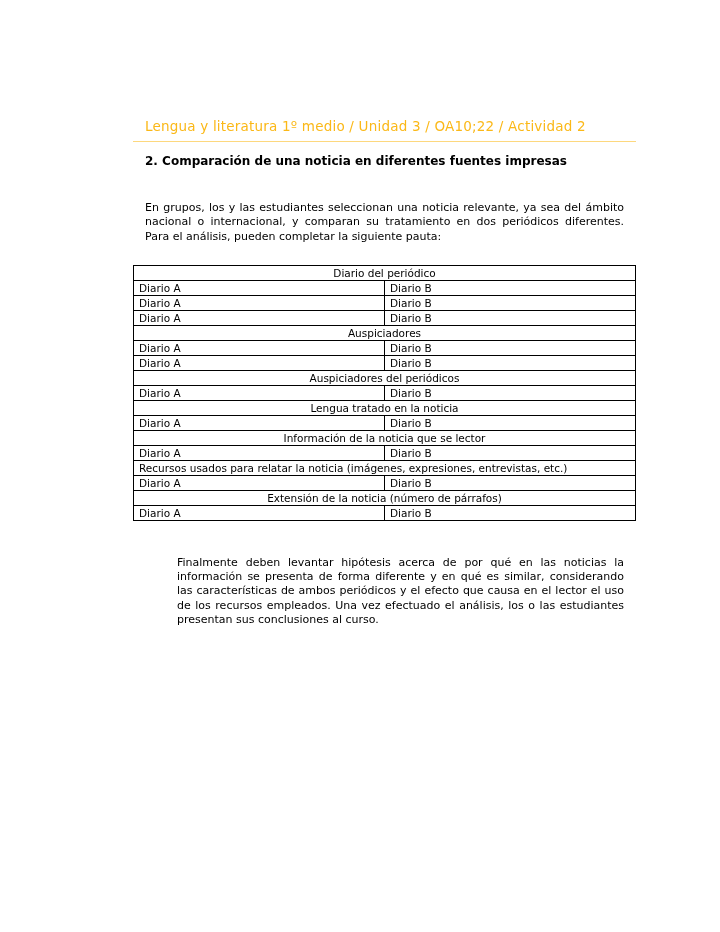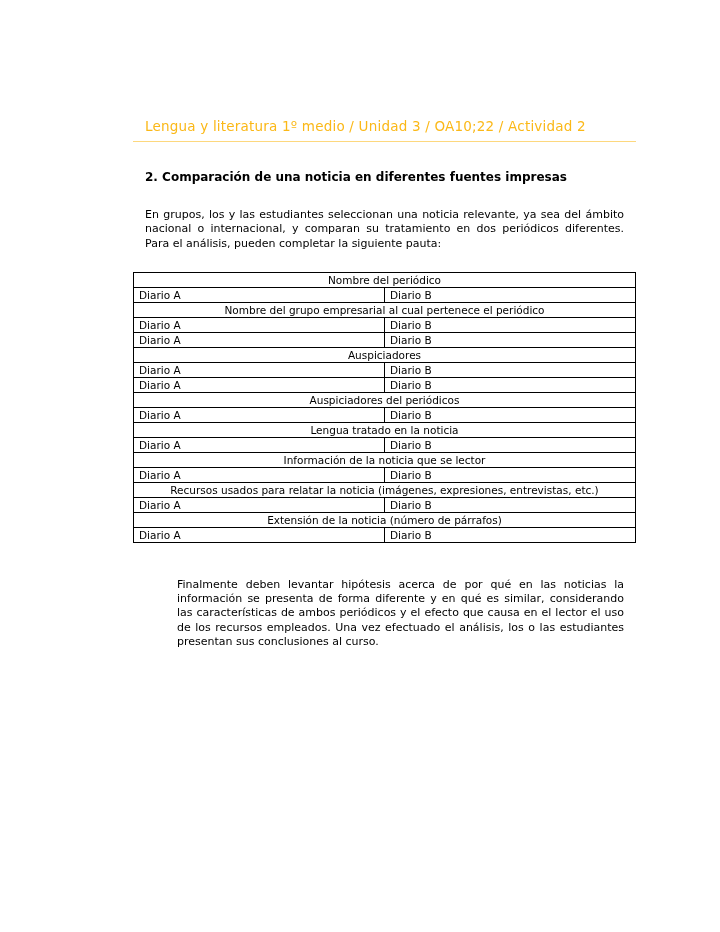--- a/index.html
+++ b/index.html
@@ -17,27 +17,26 @@
   }
   .breadcrumb {
     color: #FBB817;
     font-size: 13.5px;
     line-height: 16px;
     padding-bottom: 7px;
     border-bottom: 1px solid #FDD87E;
     letter-spacing: 0.2px;
   }
   .heading {
-    margin-top: 16px;
     font-size: 12px;
     font-weight: bold;
     line-height: 14px;
   }
   .para {
-    margin-top: 0;
+    margin-top: 9px;
     font-size: 11px;
     line-height: 14.3px;
     text-align: justify;
   }
   table.pauta {
     margin-top: 9px;
     width: 100%;
     border-collapse: collapse;
     table-layout: fixed;
   }
@@ -47,21 +46,21 @@
     line-height: 12px;
     height: 15px;
     padding: 1px 5px 1px 5px;
     overflow: hidden;
     white-space: nowrap;
   }
   table.pauta td.section-header {
     text-align: center;
   }
   table.pauta td.section-header.left {
-    text-align: center;
+    text-align: left;
   }
   .closing {
     margin-top: 23px;
     margin-left: 32px;
   }
 </style>
 </head>
 <body>
 
 <div class="doc">
@@ -69,30 +68,27 @@
   <div class="breadcrumb">Lengua y literatura 1º medio / Unidad 3 / OA10;22 / Actividad 2</div>
 
   <div class="heading">2. Comparación de una noticia en diferentes fuentes impresas</div>
 
   <p class="para">En grupos, los y las estudiantes seleccionan una noticia relevante, ya sea del ámbito nacional o internacional, y comparan su tratamiento en dos periódicos diferentes. Para el análisis, pueden completar la siguiente pauta:</p>
 
   <table class="pauta">
     <tbody>
 
       <tr>
-        <td colspan="2" class="section-header">Nombre del periódico</td>
+        <td colspan="2" class="section-header">Diario del periódico</td>
       </tr>
       <tr>
         <td>Diario A</td>
         <td>Diario B</td>
       </tr>
 
-      <tr>
-        <td colspan="2" class="section-header">Nombre del grupo empresarial al cual pertenece el periódico</td>
-      </tr>
       <tr>
         <td>Diario A</td>
         <td>Diario B</td>
       </tr>
 
       <tr>
         <td>Diario A</td>
         <td>Diario B</td>
       </tr>
 

